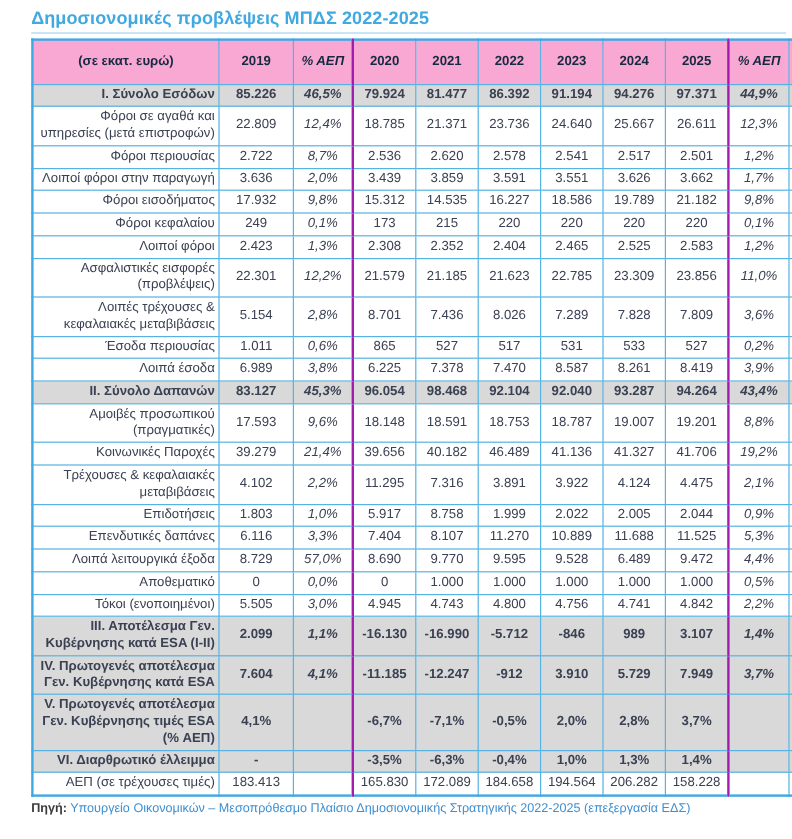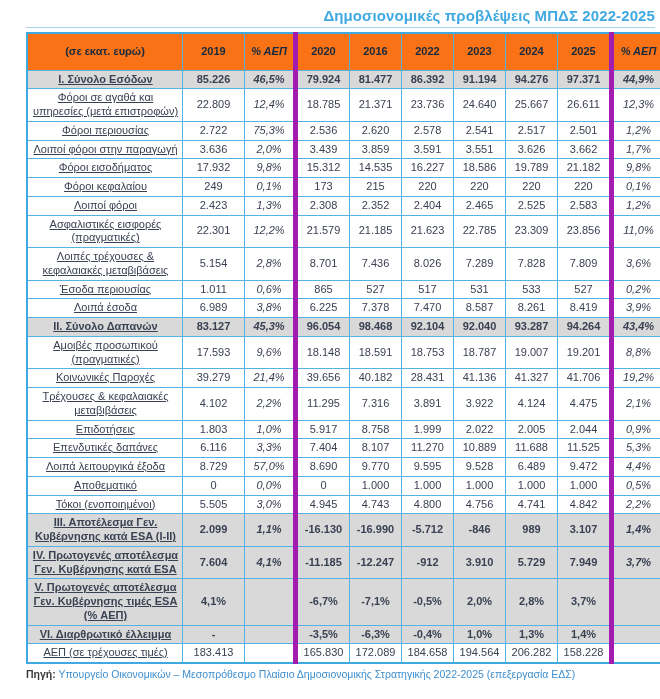--- a/index.html
+++ b/index.html
@@ -2,52 +2,51 @@
 <html><head>
 <meta charset="utf-8">
 <style>
   html,body{margin:0;padding:0;background:#ffffff;}
   body{width:660px;height:699px;overflow:hidden;font-family:"Liberation Sans",sans-serif;color:#3a4152;}
   .page{padding:7px 5px 0 26px;}
   .title{
     color:#41a9e1;font-size:15px;font-weight:bold;
     border-bottom:1px solid #a8d4ef;padding-bottom:3px;margin-bottom:4px;
     letter-spacing:.1px;
-    text-align:right;
   }
   table.fiscal{border-collapse:collapse;width:628px;table-layout:fixed;border:2px solid #3fa9e1;}
   td,th{border:1px solid #55b2e3;padding:2px 3px;vertical-align:middle;font-size:11px;line-height:1.25;}
-  thead th{background:#f97316;color:#152a40;font-weight:bold;padding:4px 2px;}
+  thead th{background:#f9a8d4;color:#152a40;font-weight:bold;padding:4px 2px;}
   td.num,th.num{text-align:center;}
-  td.c0{text-align:center;padding-left:4px;text-decoration:underline;}
+  td.c0{text-align:right;padding-left:4px;}
   th.c0{text-align:center;}
   .it{font-style:italic;}
   tr.section td{background:#d9d9d9;font-weight:bold;}
-  td.gs,th.gs{border-left:5px solid #a21caf;}
+  td.gs,th.gs{border-left:2px solid #a21caf;}
   .c0{width:150px;} .c1{width:57px;margin-top:32px;} .c2{width:44px;}
   .c3,.c4,.c5,.c6,.c7,.c8{width:47px;}
   .c9{width:45px;} .c10{width:50px;}
   .source{font-size:10.5px;margin-top:4px;color:#404040;}
   .source .lbl{font-weight:bold;color:#3b3b3b;}
   .source .txt{color:#3e8fd0;}
 </style>
 </head>
 <body>
 
 <div class="page">
   <div class="title">Δημοσιονομικές προβλέψεις ΜΠΔΣ 2022-2025</div>
 
   <table class="fiscal">
     <thead>
       <tr>
           <th class="c0">(σε εκατ. ευρώ)</th>
           <th class="c1 num">2019</th>
           <th class="c2 num it">% ΑΕΠ</th>
           <th class="c3 num gs">2020</th>
-          <th class="c4 num">2016</th>
+          <th class="c4 num">2021</th>
           <th class="c5 num">2022</th>
           <th class="c6 num">2023</th>
           <th class="c7 num">2024</th>
           <th class="c8 num">2025</th>
           <th class="c9 num it gs">% ΑΕΠ</th>
           <th class="c10 num it">% Δ 2025/19</th>
         </tr>
     </thead>
     <tbody>
         <tr class="section">
@@ -72,21 +71,21 @@
           <td class="c5 num">23.736</td>
           <td class="c6 num">24.640</td>
           <td class="c7 num">25.667</td>
           <td class="c8 num">26.611</td>
           <td class="c9 num it gs">12,3%</td>
           <td class="c10 num">16,7%</td>
         </tr>
         <tr>
           <td class="c0">Φόροι περιουσίας</td>
           <td class="c1 num">2.722</td>
-          <td class="c2 num it">75,3%</td>
+          <td class="c2 num it">8,7%</td>
           <td class="c3 num gs">2.536</td>
           <td class="c4 num">2.620</td>
           <td class="c5 num">2.578</td>
           <td class="c6 num">2.541</td>
           <td class="c7 num">2.517</td>
           <td class="c8 num">2.501</td>
           <td class="c9 num it gs">1,2%</td>
           <td class="c10 num">-8,1%</td>
         </tr>
         <tr>
@@ -135,21 +134,21 @@
           <td class="c3 num gs">2.308</td>
           <td class="c4 num">2.352</td>
           <td class="c5 num">2.404</td>
           <td class="c6 num">2.465</td>
           <td class="c7 num">2.525</td>
           <td class="c8 num">2.583</td>
           <td class="c9 num it gs">1,2%</td>
           <td class="c10 num">6,6%</td>
         </tr>
         <tr>
-          <td class="c0">Ασφαλιστικές εισφορές (πραγματικές)</td>
+          <td class="c0">Ασφαλιστικές εισφορές (προβλέψεις)</td>
           <td class="c1 num">22.301</td>
           <td class="c2 num it">12,2%</td>
           <td class="c3 num gs">21.579</td>
           <td class="c4 num">21.185</td>
           <td class="c5 num">21.623</td>
           <td class="c6 num">22.785</td>
           <td class="c7 num">23.309</td>
           <td class="c8 num">23.856</td>
           <td class="c9 num it gs">11,0%</td>
           <td class="c10 num">7,0%</td>
@@ -218,21 +217,21 @@
           <td class="c8 num">19.201</td>
           <td class="c9 num it gs">8,8%</td>
           <td class="c10 num">9,1%</td>
         </tr>
         <tr>
           <td class="c0">Κοινωνικές Παροχές</td>
           <td class="c1 num">39.279</td>
           <td class="c2 num it">21,4%</td>
           <td class="c3 num gs">39.656</td>
           <td class="c4 num">40.182</td>
-          <td class="c5 num">28.431</td>
+          <td class="c5 num">46.489</td>
           <td class="c6 num">41.136</td>
           <td class="c7 num">41.327</td>
           <td class="c8 num">41.706</td>
           <td class="c9 num it gs">19,2%</td>
           <td class="c10 num">6,2%</td>
         </tr>
         <tr>
           <td class="c0">Τρέχουσες &amp; κεφαλαιακές μεταβιβάσεις</td>
           <td class="c1 num">4.102</td>
           <td class="c2 num it">2,2%</td>

